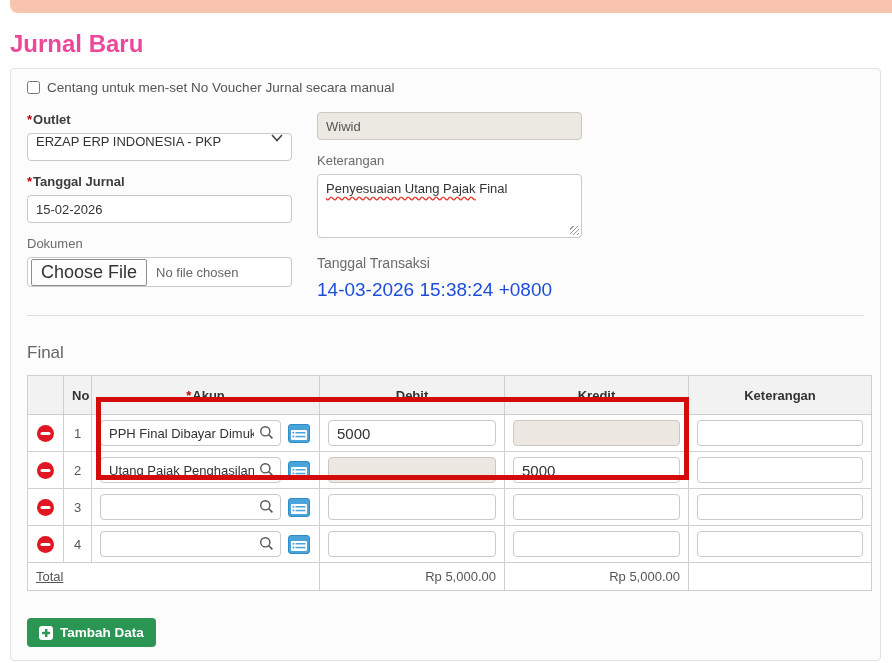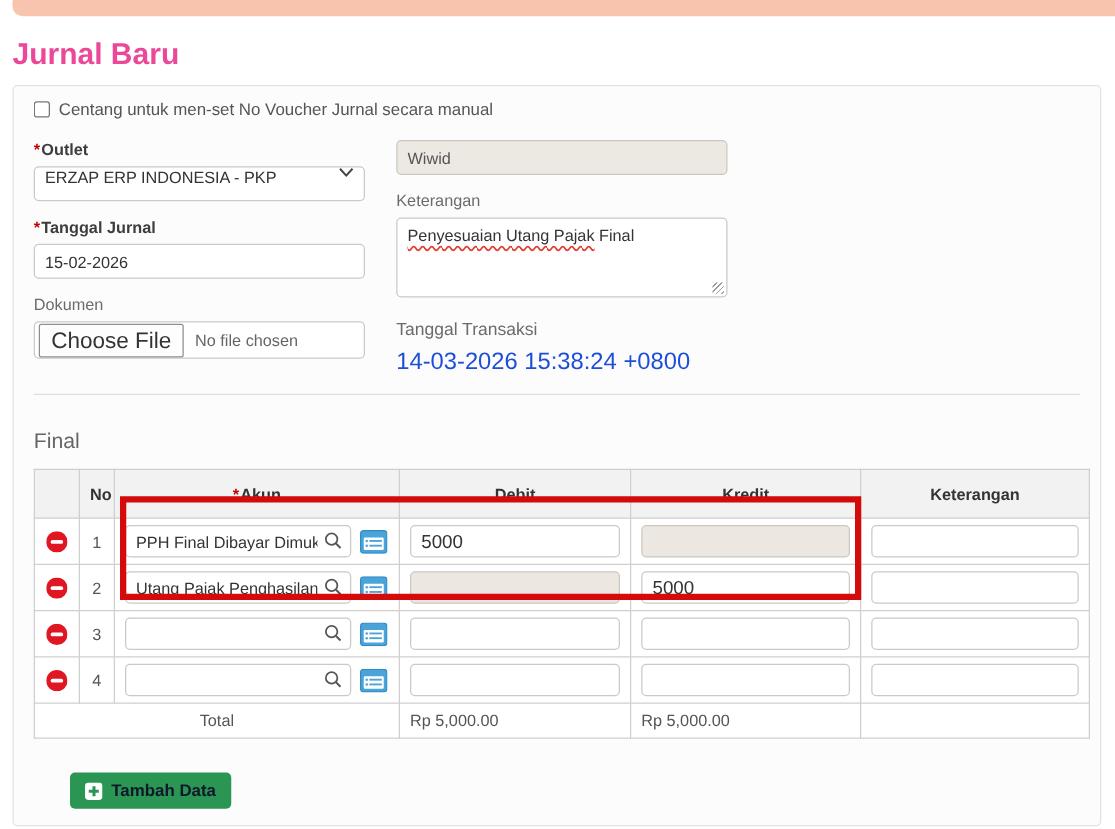--- a/index.html
+++ b/index.html
@@ -74,29 +74,29 @@
       font-family:"Liberation Sans","DejaVu Sans",sans-serif; }
   .akun-input svg { position:absolute; right:7px; top:5px; }
   .list-btn { width:24px; height:21px; display:flex; align-items:center; justify-content:center; cursor:pointer; }
 
   .cell-input { width:100%; height:26px; border:1px solid #c9c9c9; border-radius:4px; background:#fff;
       font-size:15px; color:#333; padding:0 8px;
       font-family:"Liberation Sans","DejaVu Sans",sans-serif; }
   .cell-input:disabled { background:#ece7e1; border-color:#ccc8c1; }
 
   .total-row td { height:28px; color:#555; }
-  .total-label { text-align:center; }
-  .total-val { }
+  .total-label { text-align:left;text-decoration:underline; }
+  .total-val { text-align:right; }
 
   .red-annotation { position:absolute; left:69px; top:22px; width:593px; height:83px;
       border:5px solid #d40b0b; pointer-events:none; z-index:5; }
 
   .btn-add { margin-top:27px; display:inline-flex; align-items:center; gap:7px; background:#2b9553;
-      color:#0f172a; border:none; border-radius:4px; height:29px; padding:0 12px; font-size:13.5px;
-      font-weight:600; cursor:pointer; font-family:"Liberation Sans","DejaVu Sans",sans-serif;margin-left:29px; }
+      color:#ffffff; border:none; border-radius:4px; height:29px; padding:0 12px; font-size:13.5px;
+      font-weight:600; cursor:pointer; font-family:"Liberation Sans","DejaVu Sans",sans-serif; }
 </style>
 </head>
 <body>
 
 <div class="screen">
 
   <div class="top-bar"></div>
 
   <div class="page-title">Jurnal Baru</div>
 

